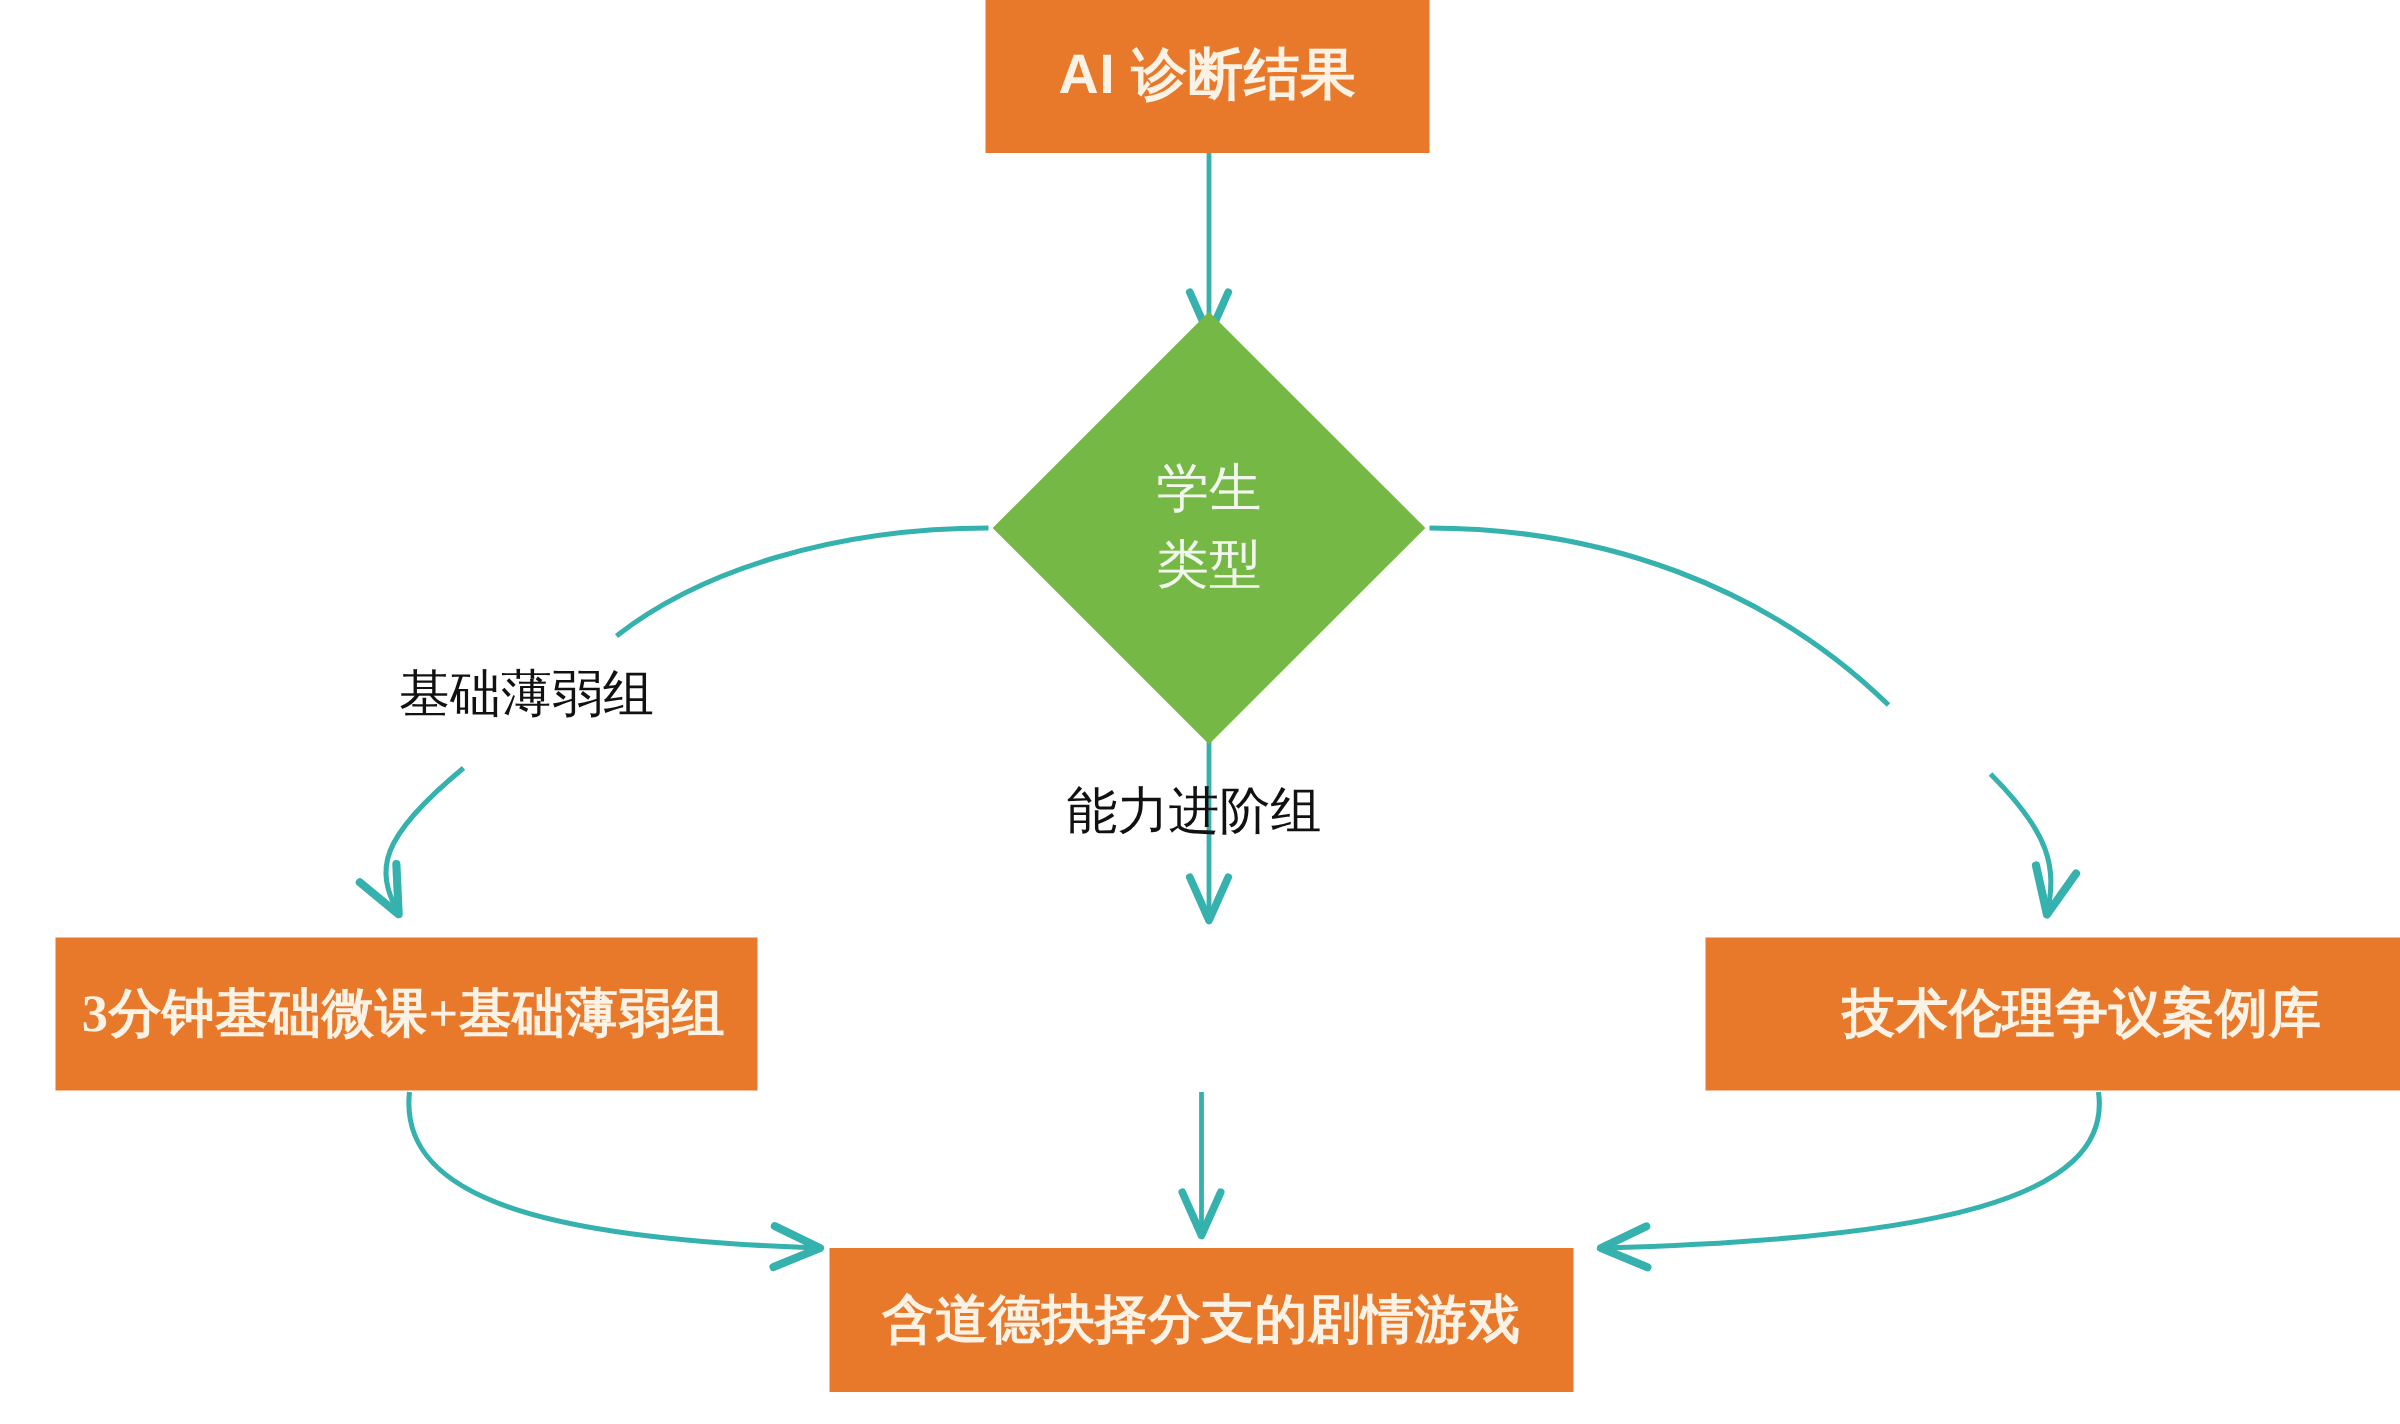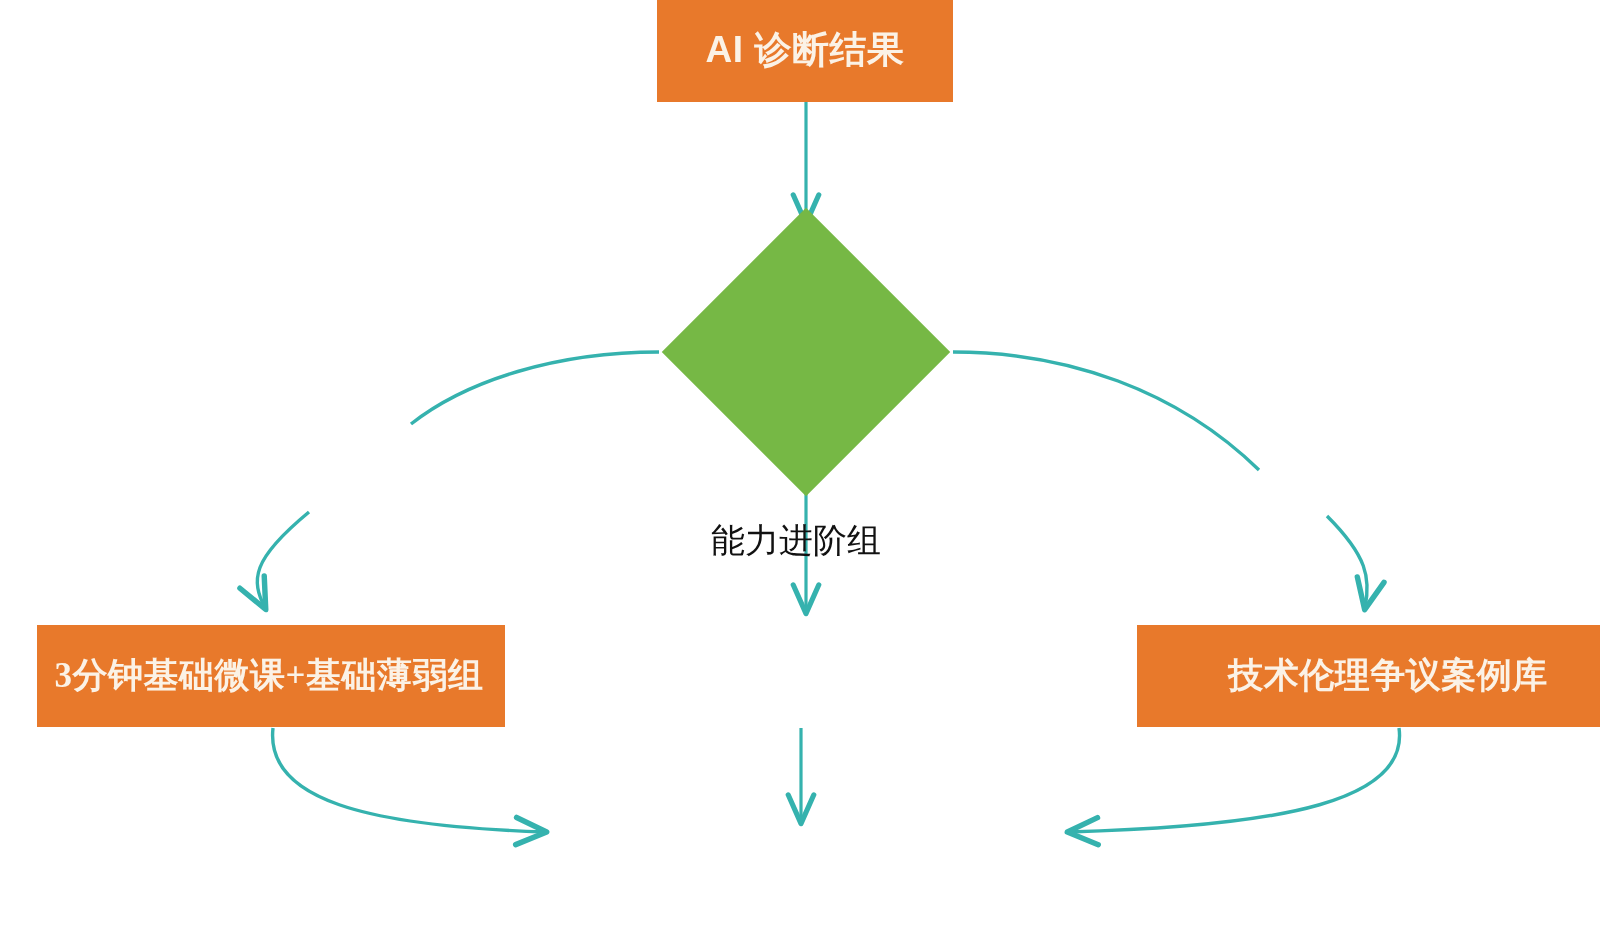--- a/index.html
+++ b/index.html
@@ -102,29 +102,37 @@
 
     <path d="M1362,728 C1372,800 1250,826 1032,832" fill="none" stroke="#35B2AE" stroke-width="3.4" marker-end="url(#arrowTeal)"></path>
   </svg>
 
   <div class="node-box sans" style="left:620px; top:-2px; width:296px; height:104px; font-size:37px;">
     <span>AI 诊断结果</span>
   </div>
 
   <div class="diamond" style="left:667px; top:250px; width:204px; height:204px;">
     <div class="dia-shape"></div>
+    <div class="dia-label">
+      <div>学生</div>
+      <div>类型</div>
+    </div>
   </div>
 
+  <div class="edge-label" style="left:229px; top:440px;">基础薄弱组</div>
 
   <div class="edge-label" style="left:674px; top:518px;">能力进阶组</div>
 
 
   <div class="node-box" style="left:-4px; top:625px; width:472px; height:102px; font-size:35px;">
     <span>3分钟基础微课+基础薄弱组</span>
   </div>
 
 
   <div class="node-box" style="left:1100px; top:625px; width:502px; height:102px; font-size:35px;">
     <span>技术伦理争议案例库</span>
   </div>
 
+  <div class="node-box" style="left:516px; top:832px; width:496px; height:96px; font-size:35px;">
+    <span>含道德抉择分支的剧情游戏</span>
+  </div>
 
 </div>
 
 </body></html>

